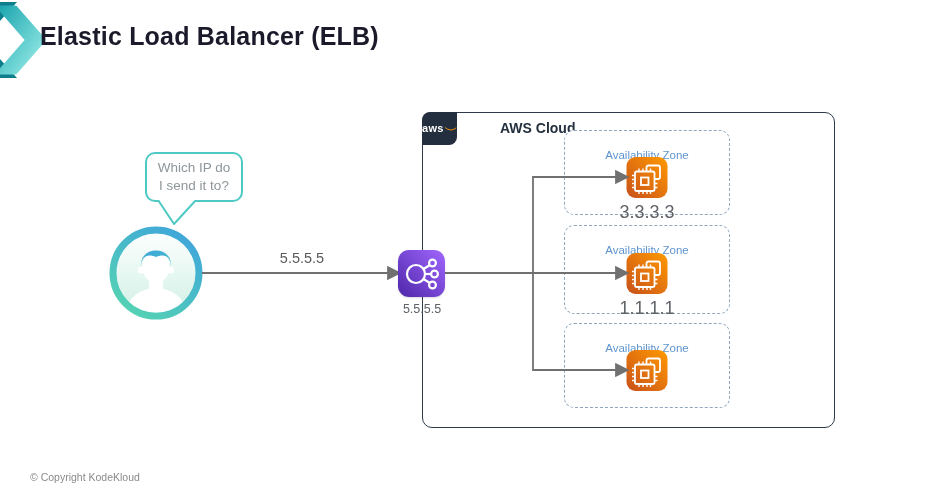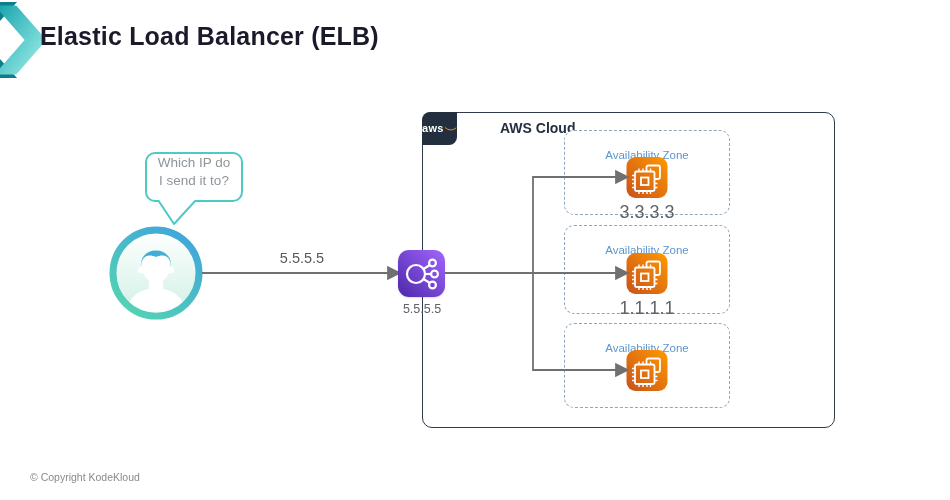--- a/index.html
+++ b/index.html
@@ -7,21 +7,21 @@
           font-family:"Liberation Sans",sans-serif;padding-left:44px;}
 
   
   .logo{position:absolute;left:0;top:2px;}
   .title{position:absolute;left:40px;top:22px;margin:0;font-size:25px;font-weight:600;
          color:#1a1a2b;letter-spacing:.2px;}
 
   
   .bubble{position:absolute;left:145px;top:152px;width:98px;height:50px;box-sizing:border-box;
           border:2px solid #4fc9c3;border-radius:10px;background:#fff;display:flex;
-          align-items:flex-start;justify-content:center;text-align:center;
+          align-items:center;justify-content:center;text-align:center;
           font-size:13.5px;line-height:1.3;color:#8e969b;}
   .bubble-line{display:block;}
   .bubble-tail{position:absolute;left:154px;top:200px;}
 
   
   .person{position:absolute;left:109px;top:226px;}
 
   
   .req-ip{position:absolute;left:252px;top:250px;width:100px;text-align:center;
           font-size:14.5px;color:#5a5a5a;}

